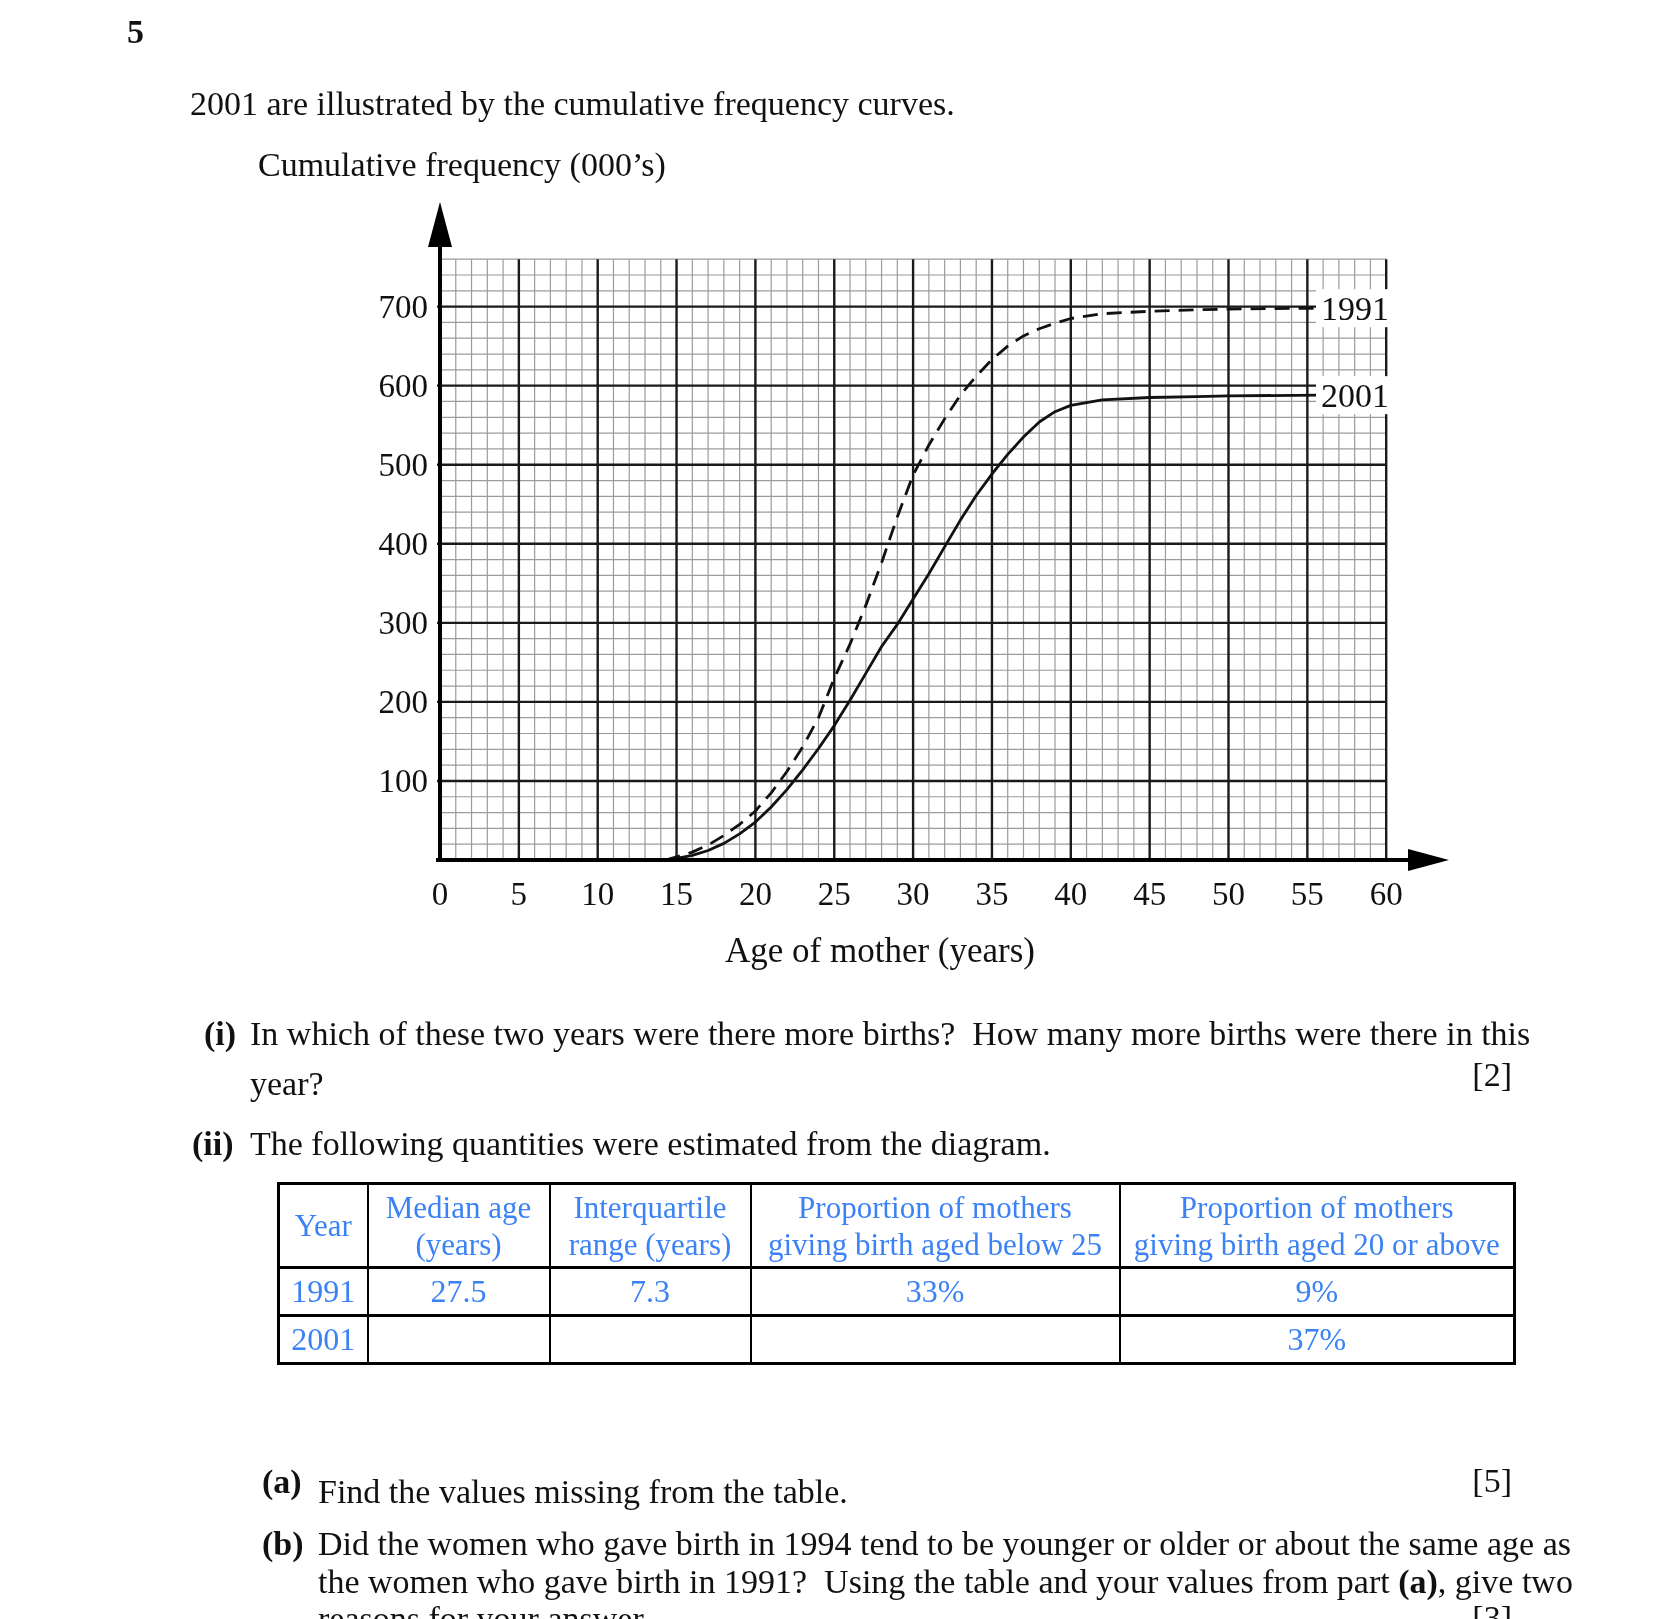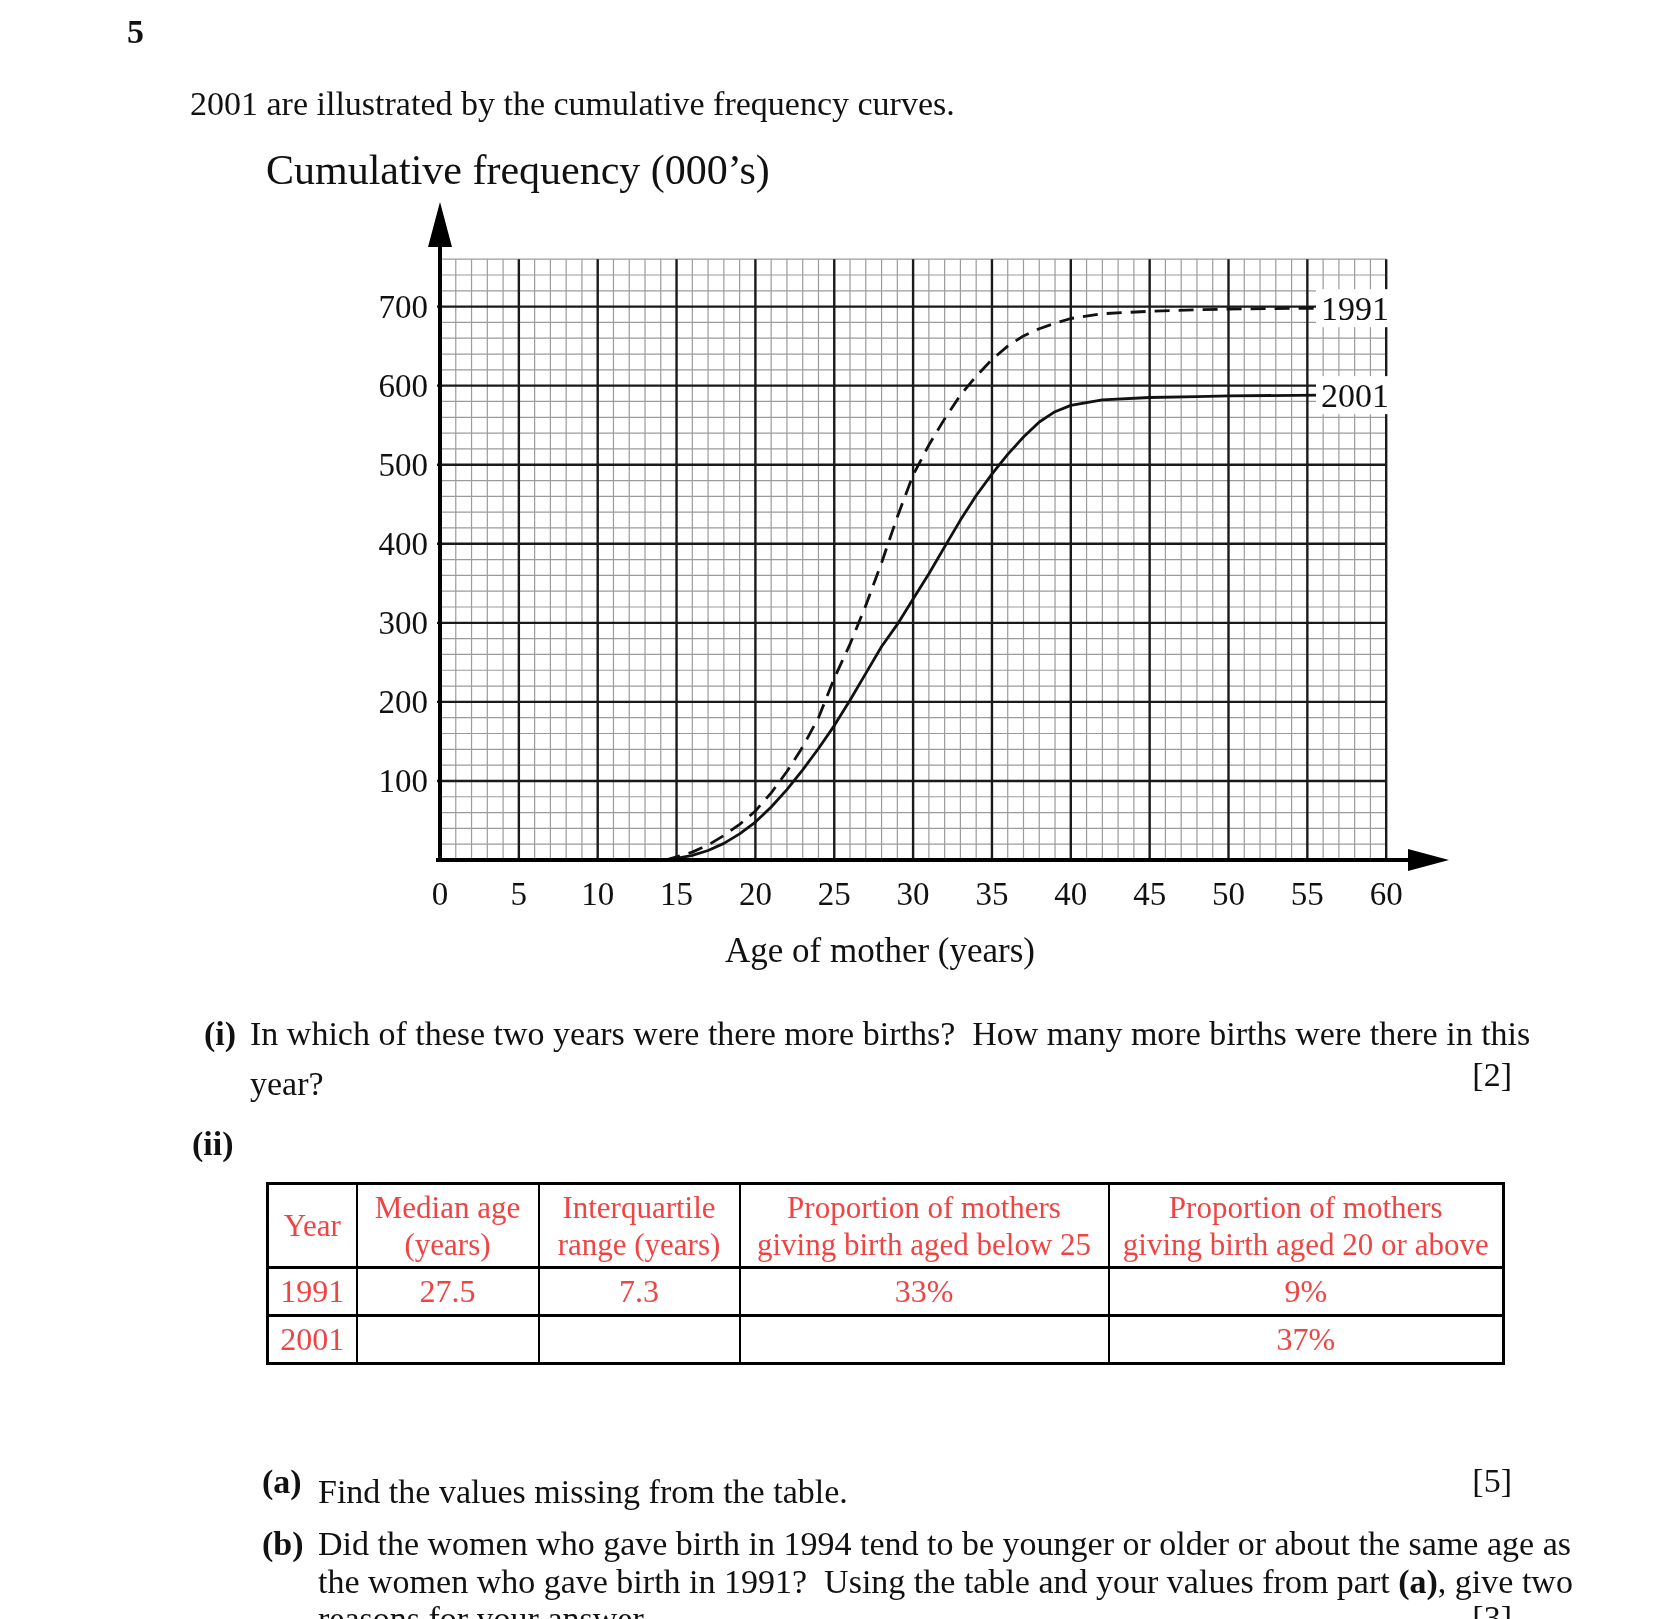--- a/index.html
+++ b/index.html
@@ -1,24 +1,24 @@
 <!DOCTYPE html>
 <html><head>
 <meta charset="utf-8">
 <style>
   html,body{margin:0;padding:0;background:#fff;}
   #page{position:relative;width:1656px;height:1619px;background:#ffffff;overflow:hidden;
         font-family:"Liberation Serif", serif;color:#111;}
   .line{position:absolute;white-space:pre;font-size:34px;line-height:40px;}
   .bold{font-weight:bold;}
   .marks{position:absolute;right:144px;font-size:34px;white-space:pre;}
-  .chart-title{position:absolute;left:258px;top:146px;font-size:42px;margin-left:8px;}
+  .chart-title{position:absolute;left:258px;top:146px;font-size:34px;}
   svg text{font-family:"Liberation Serif", serif;}
-  table.qtable{position:absolute;left:266px;top:1182px;border-collapse:collapse;table-layout:fixed;
-        font-size:31px;color:#ef4444;}
+  table.qtable{position:absolute;left:277px;top:1182px;border-collapse:collapse;table-layout:fixed;
+        font-size:31px;color:#3b82f6;}
   table.qtable{border:3px solid #000;}
   table.qtable th, table.qtable td{border:2px solid #000;text-align:center;vertical-align:middle;
         font-weight:normal;padding:0;}
   table.qtable thead th{height:81px;border-bottom:3px solid #000;}
   table.qtable tbody tr{height:48px;}
   table.qtable tbody tr:first-child td{border-bottom:3px solid #000;}
   .hline{display:block;line-height:37px;}
   .cellval{font-size:32px;}
 </style>
 </head>
@@ -161,20 +161,21 @@
       <text x="880" y="962" font-size="35" fill="#111" text-anchor="middle">Age of mother (years)</text>
     </svg>
   <div class="chart-title">Cumulative frequency (000’s)</div>
 
   <div class="line bold" style="left:204px;top:1014px;">(i)</div>
   <div class="line" style="left:250px;top:1014px;">In which of these two years were there more births?&nbsp; How many more births were there in this</div>
   <div class="line" style="left:250px;top:1056px;margin-top:8px;">year?</div>
   <div class="marks" style="top:1056px;">[2]</div>
 
   <div class="line bold" style="left:192px;top:1124px;">(ii)</div>
+  <div class="line" style="left:250px;top:1124px;">The following quantities were estimated from the diagram.</div>
 
   <table class="qtable">
     <colgroup>
       <col style="width:89px">
         <col style="width:182px">
         <col style="width:201px">
         <col style="width:369px">
         <col style="width:395px">
     </colgroup>
     <thead>

